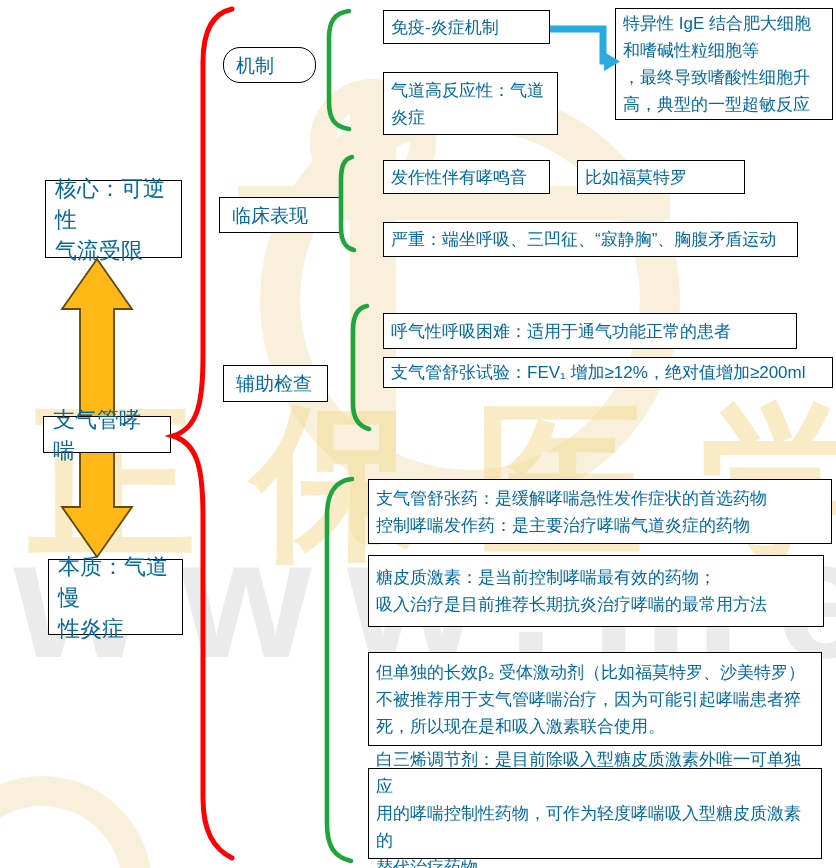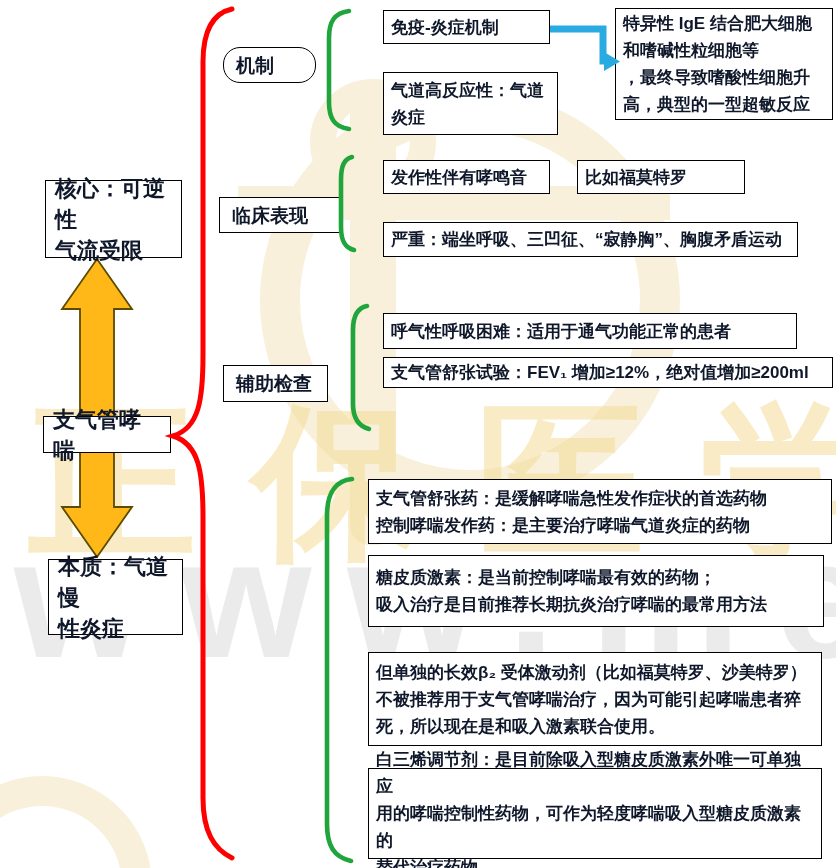--- a/index.html
+++ b/index.html
@@ -12,22 +12,22 @@
             letter-spacing:56px;color:#F3DC96;opacity:0.55;white-space:nowrap;line-height:1;}
   .wm-url{position:absolute;left:14px;top:515px;font-size:168px;font-weight:bold;
           letter-spacing:36px;color:#EBEBEB;white-space:nowrap;line-height:1;}
 
   
   #under-layer{position:absolute;left:0;top:0;z-index:1;}
   #over-layer{position:absolute;left:0;top:0;z-index:3;pointer-events:none;}
 
   
   .box{position:absolute;z-index:2;background:#fff;border:1.5px solid #000;box-sizing:border-box;
-       color:#0f172a;font-size:17px;line-height:27px;display:flex;align-items:center;
-       padding:1px 7px;white-space:pre-line;font-weight:bold;}
+       color:#0369a1;font-size:17px;line-height:27px;display:flex;align-items:center;
+       padding:1px 7px;white-space:pre-line;}
   .label-box{font-size:19px;padding-left:12px;}
   .node-box{font-size:22px;line-height:31px;padding:2px 9px;}
 </style>
 </head>
 <body>
 
 <div id="canvas">
 
   <div id="wm-layer">
     <svg width="836" height="868" viewBox="0 0 836 868">

